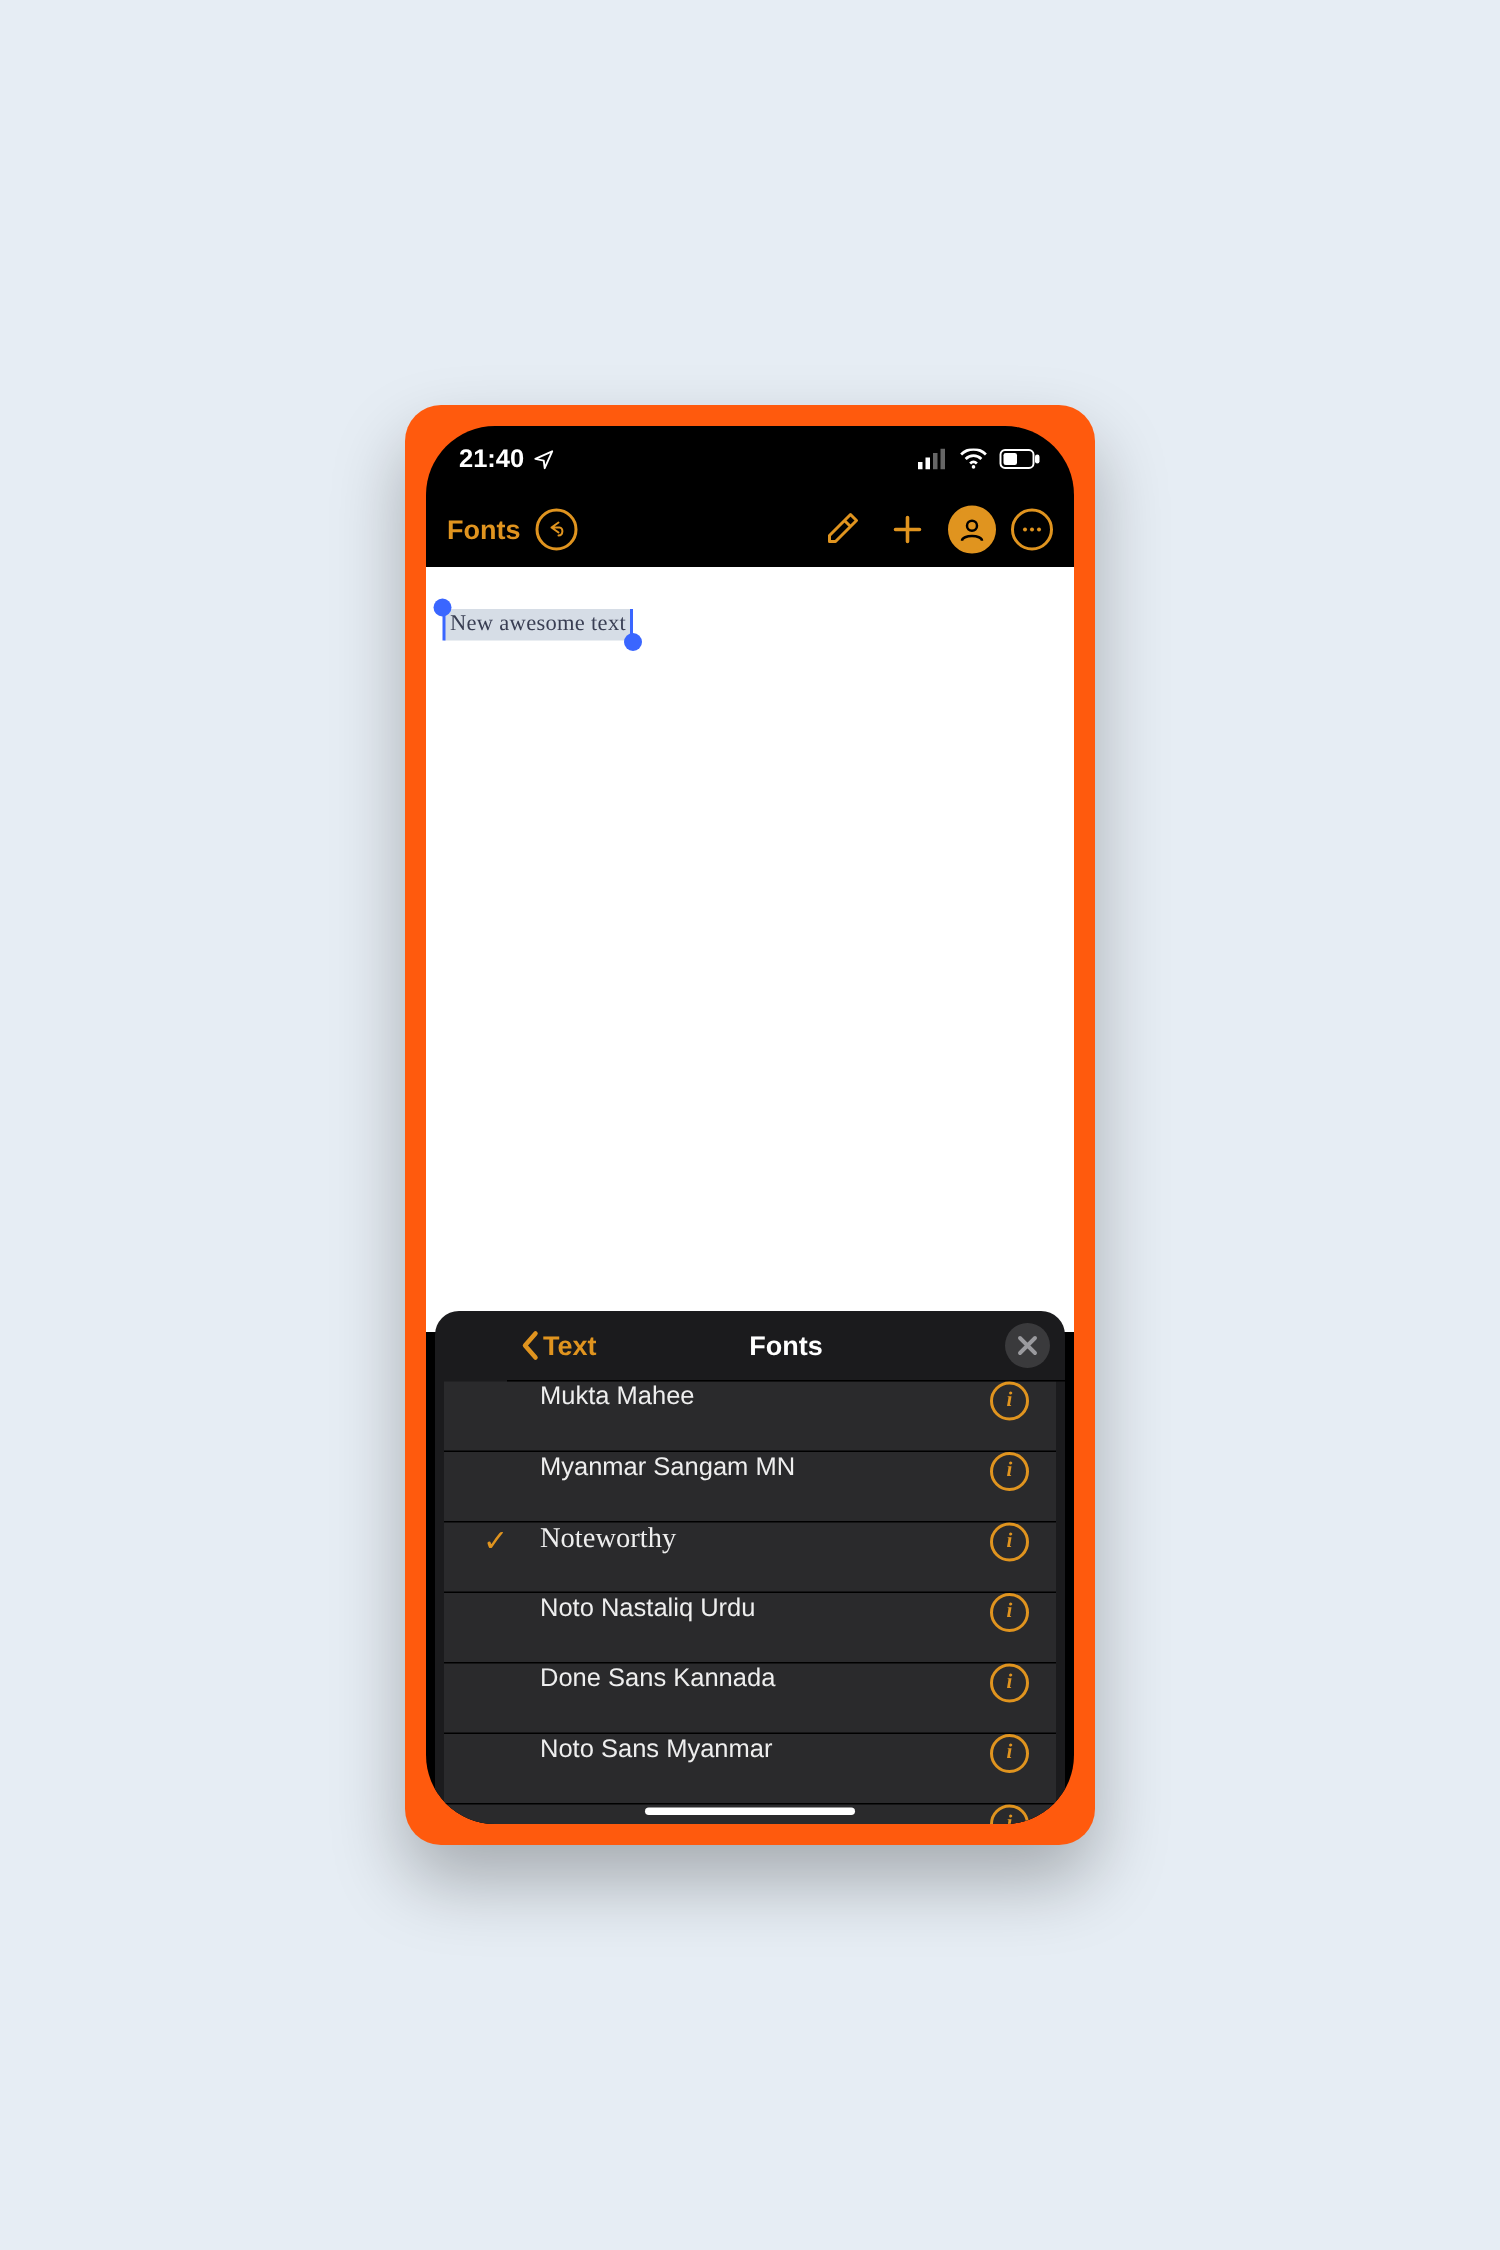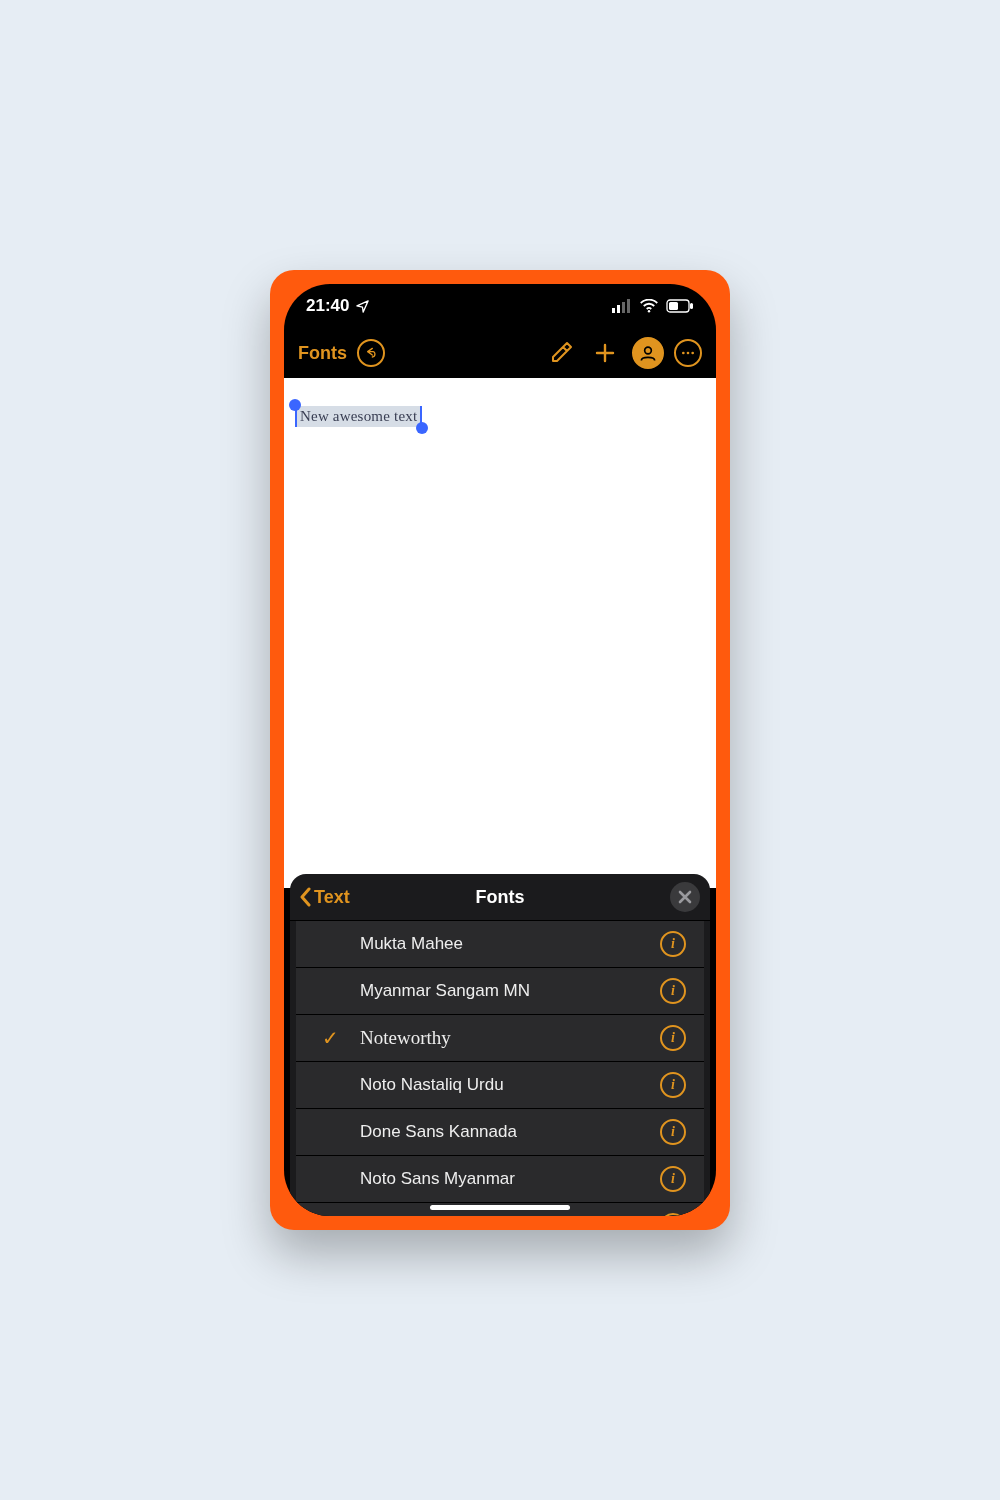--- a/index.html
+++ b/index.html
@@ -23,24 +23,24 @@
   
   .canvas{position:absolute;top:94px;left:0;right:0;height:510px;background:#fff;}
   .seltext{position:absolute;top:28px;left:12px;padding:2px 4px;color:#393e53;background:#d6dde6;font-family:"Comic Sans MS","Bradley Hand",cursive;font-size:15px;letter-spacing:.2px;}
   .seltext::before{content:"";position:absolute;top:0;bottom:0;left:-1px;width:2px;background:#3a66ff;}
   .seltext::after{content:"";position:absolute;top:0;bottom:0;right:-1px;width:2px;background:#3a66ff;}
   .dot{position:absolute;width:12px;height:12px;border-radius:50%;background:#3a66ff;}
   .dot.tl{top:-7px;left:-7px;}
   .dot.br{bottom:-7px;right:-7px;}
   
   .sheet{position:absolute;left:6px;right:6px;bottom:0;top:590px;background:#1b1b1d;border-top-left-radius:16px;border-top-right-radius:16px;overflow:hidden;}
-  .shead{position:relative;height:46px;display:flex;align-items:center;justify-content:center;color:#fff;font-weight:700;font-size:18px;border-bottom:1px solid #000;}
+  .shead{position:relative;height:46px;display:flex;align-items:center;justify-content:center;color:#fff;font-weight:700;font-size:18px;border-bottom:1px solid #000;margin-left:48px;}
   .back{position:absolute;left:8px;top:0;bottom:0;display:flex;align-items:center;color:#e0941f;font-size:18px;gap:2px;}
   .close{position:absolute;right:10px;top:8px;width:30px;height:30px;border-radius:50%;background:#3a3a3c;display:flex;align-items:center;justify-content:center;}
-  .row{position:relative;height:46px;display:flex;align-items:center;color:#eee;font-size:17px;padding-left:64px;padding-right:52px;}
+  .row{position:relative;height:46px;display:flex;align-items:flex-start;color:#eee;font-size:17px;padding-left:64px;padding-right:52px;}
   .row+.row{border-top:1px solid #000;}
   .row.seltd{font-family:"Comic Sans MS","Bradley Hand",cursive;font-size:19px;}
   .check{position:absolute;left:26px;color:#e0941f;font-size:20px;}
   .info{position:absolute;right:18px;width:22px;height:22px;border:2px solid #e0941f;border-radius:50%;display:flex;align-items:center;justify-content:center;color:#e0941f;font-family:Georgia,serif;font-style:italic;font-weight:700;font-size:14px;}
   .homebar{position:absolute;bottom:6px;left:50%;transform:translateX(-50%);width:140px;height:5px;border-radius:3px;background:#fff;z-index:20;}
   .rowwrap{background:#2a2a2c;margin:0 6px;border-radius:0;}
 </style>
 </head>
 <body>
 

